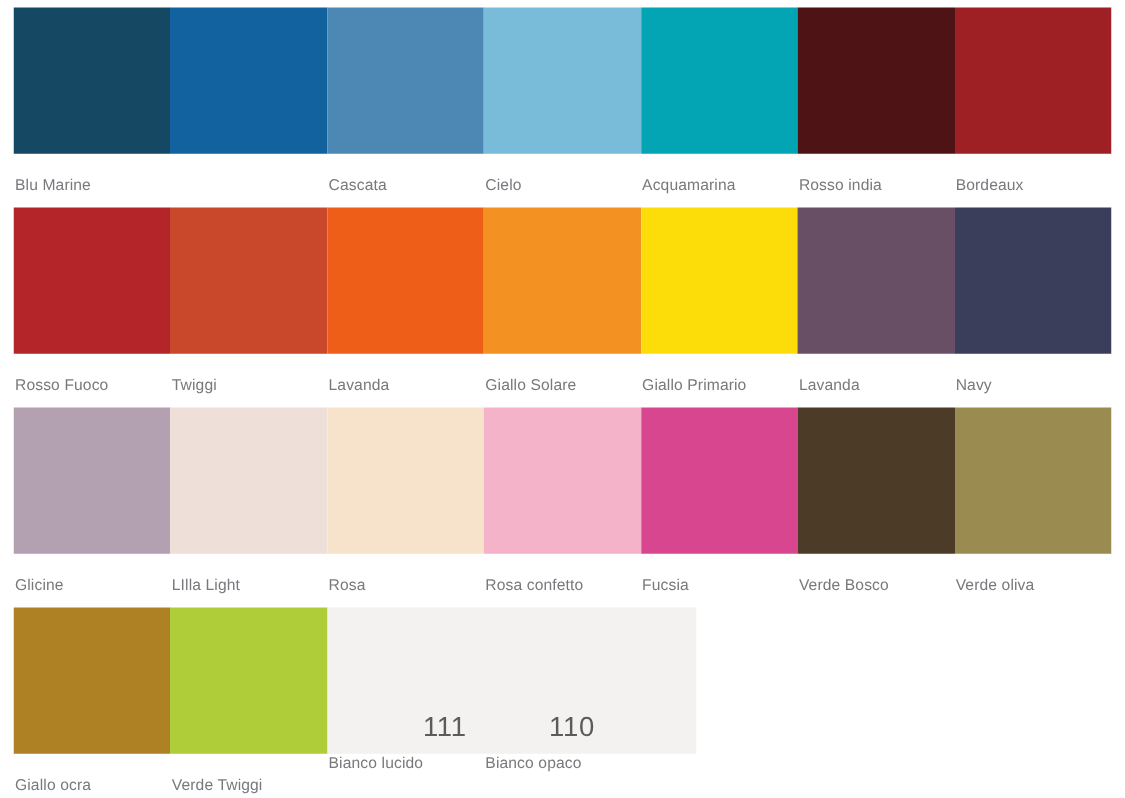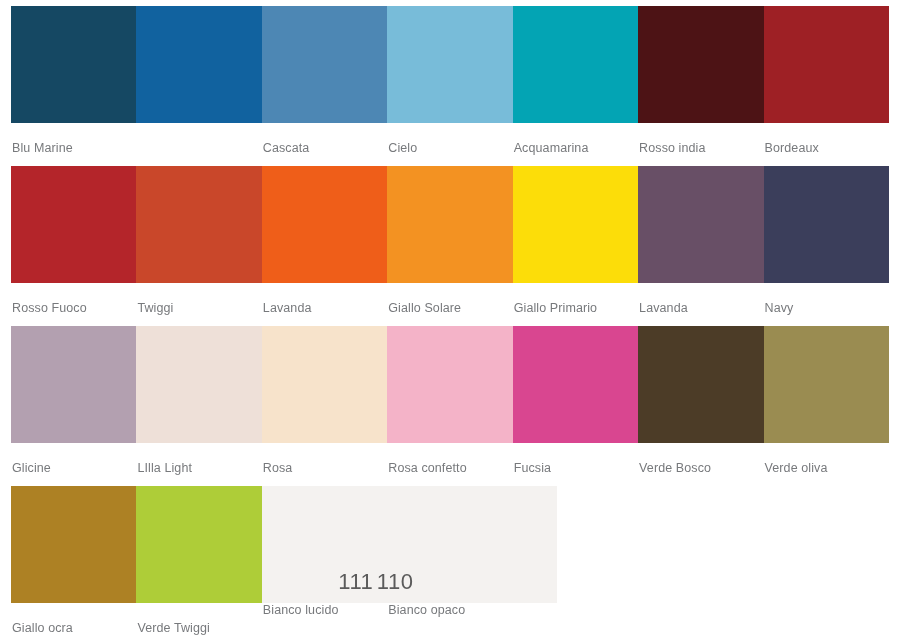--- a/index.html
+++ b/index.html
@@ -58,23 +58,23 @@
     letter-spacing: 0.5px;
   }
   .num-a {
     left: 0;
     width: 125.43px;
     text-align: right;
     padding-right: 14px;
     box-sizing: border-box;
   }
   .num-b {
-    left: 115px;
-    width: 125.43px;
-    text-align: left;
+    left: 133px;
+    width: 125.43px;
+    text-align: center;
     box-sizing: border-box;
   }
   .label {
     display: block;
     font-size: 12.5px;
     color: #77797c;
     padding-top: 18px;
     padding-left: 1px;
     letter-spacing: 0.1px;
     white-space: nowrap;

